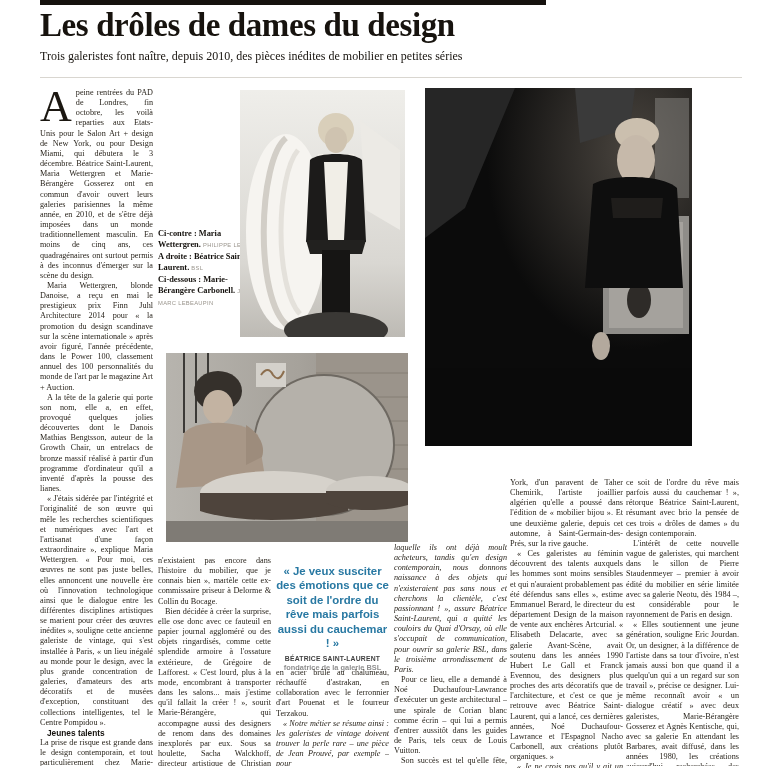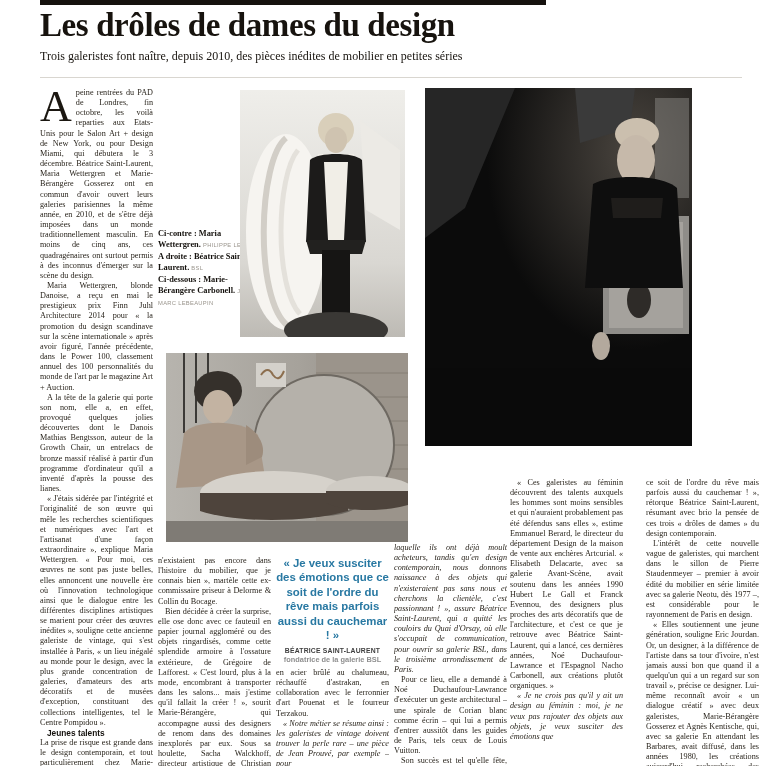--- a/index.html
+++ b/index.html
@@ -25,21 +25,21 @@
   .photo svg{display:block;}
 
   .caption{position:absolute;left:158px;top:228px;width:102px;font-size:8.4px;line-height:11px;
            color:#14110d;text-align:left;}
   .cap-b{font-weight:700;}
   .credit{font-family:"Liberation Sans",sans-serif;font-size:5.8px;font-weight:400;
           color:#9a958d;letter-spacing:0.3px;}
 
   .pullquote{position:absolute;left:276px;top:556px;width:113px;text-align:center;
              font-family:"Liberation Sans",sans-serif;}
-  .pq-text{font-size:11.4px;line-height:14.4px;font-weight:700;color:#2878a2;}
+  .pq-text{font-size:11.4px;line-height:14.4px;font-weight:700;color:#2878a2;margin-top:8px;}
   .pq-author{margin-top:5px;font-size:6.8px;font-weight:700;color:#3e3e3e;letter-spacing:0.2px;}
   .pq-role{font-size:7.4px;font-weight:700;color:#8f8f8f;margin-top:1px;}
 </style>
 </head>
 <body>
 
 <div class="page">
 
   <div class="top-rule"></div>
 
@@ -83,27 +83,28 @@
     <p class="ital">« Notre métier se résume ainsi : les galeristes de vintage doivent trouver la perle rare – une pièce de Jean Prouvé, par exemple – pour</p>
   </div>
 
   <div class="col" style="left:394px;top:543px;height:223px;">
     <p class="first ital">laquelle ils ont déjà moult acheteurs, tandis qu'en design contemporain, nous donnons naissance à des objets qui n'existeraient pas sans nous et cherchons la clientèle, c'est passionnant ! », assure Béatrice Saint-Laurent, qui a quitté les couloirs du Quai d'Orsay, où elle s'occupait de communication, pour ouvrir sa galerie BSL, dans le troisième arrondissement de Paris.</p>
     <p>Pour ce lieu, elle a demandé à Noé Duchaufour-Lawrance d'exécuter un geste architectural – une spirale de Corian blanc comme écrin – qui lui a permis d'entrer aussitôt dans les guides de Paris, tels ceux de Louis Vuitton.</p>
     <p>Son succès est tel qu'elle fête, ces jours-ci, l'entrée au MAD, le Musée d'art et de design de New</p>
   </div>
 
   <div class="col" style="left:510px;top:478px;height:290px;">
+    <p class="first">York, d'un paravent de Taher Chemirik, l'artiste joaillier algérien qu'elle a poussé dans l'édition de « mobilier bijou ». Et une deuxième galerie, depuis cet automne, à Saint-Germain-des-Prés, sur la rive gauche.</p>
     <p>« Ces galeristes au féminin découvrent des talents auxquels les hommes sont moins sensibles et qui n'auraient probablement pas été défendus sans elles », estime Emmanuel Berard, le directeur du département Design de la maison de vente aux enchères Artcurial. « Elisabeth Delacarte, avec sa galerie Avant-Scène, avait soutenu dans les années 1990 Hubert Le Gall et Franck Evennou, des designers plus proches des arts décoratifs que de l'architecture, et c'est ce que je retrouve avec Béatrice Saint-Laurent, qui a lancé, ces dernières années, Noé Duchaufour-Lawrance et l'Espagnol Nacho Carbonell, aux créations plutôt organiques. »</p>
     <p class="ital">« Je ne crois pas qu'il y ait un design au féminin : moi, je ne veux pas rajouter des objets aux objets, je veux susciter des émotions que</p>
   </div>
 
-  <div class="col" style="left:626px;top:478px;height:288px;margin-left:20px;">
+  <div class="col" style="left:626px;top:478px;height:288px;">
     <p class="first">ce soit de l'ordre du rêve mais parfois aussi du cauchemar ! », rétorque Béatrice Saint-Laurent, résumant avec brio la pensée de ces trois « drôles de dames » du design contemporain.</p>
-    <p>L'intérêt de cette nouvelle vague de galeristes, qui marchent dans le sillon de Pierre Staudenmeyer – premier à avoir édité du mobilier en série limitée avec sa galerie Neotu, dès 1977 –, est considérable pour le rayonnement de Paris en design.</p>
+    <p>L'intérêt de cette nouvelle vague de galeristes, qui marchent dans le sillon de Pierre Staudenmeyer – premier à avoir édité du mobilier en série limitée avec sa galerie Neotu, dès 1984 –, est considérable pour le rayonnement de Paris en design.</p>
     <p>« Elles soutiennent une jeune génération, souligne Eric Jourdan. Or, un designer, à la différence de l'artiste dans sa tour d'ivoire, n'est jamais aussi bon que quand il a quelqu'un qui a un regard sur son travail », précise ce designer. Lui-même reconnaît avoir « un dialogue créatif » avec deux galeristes, Marie-Bérangère Gosserez et Agnès Kentische, qui, avec sa galerie En attendant les Barbares, avait diffusé, dans les années 1980, les créations aujourd'hui recherchées des Garouste et Bonetti. ■</p>
 
   </div>
 
   <div class="photo" style="left:240px;top:90px;width:165px;height:247px;">
     <svg width="165" height="247" viewBox="0 0 165 247" xmlns="http://www.w3.org/2000/svg">
       <defs>
         <linearGradient id="p1bg" x1="0" y1="0" x2="0" y2="1">
           <stop offset="0" stop-color="#efeeea"></stop>
             <stop offset="0.7" stop-color="#d9d7d2"></stop>

